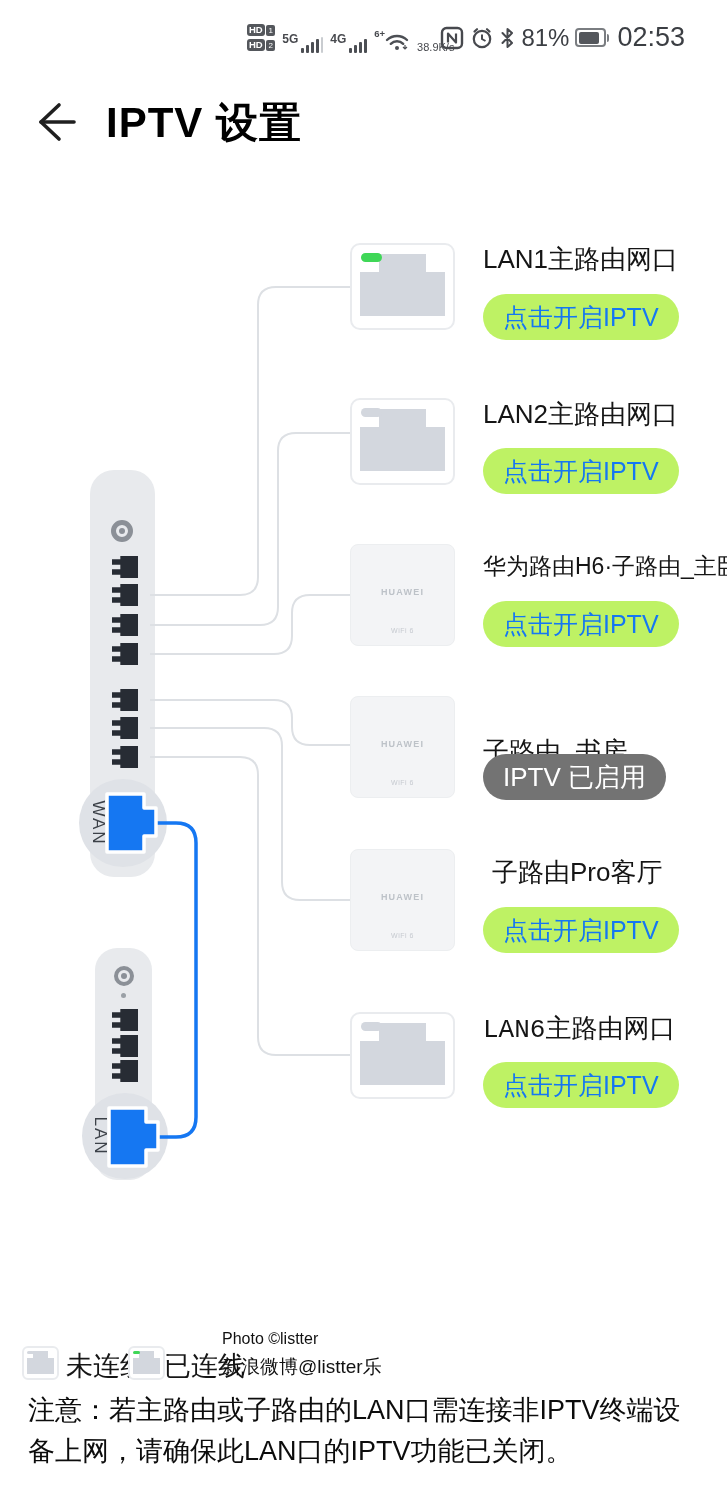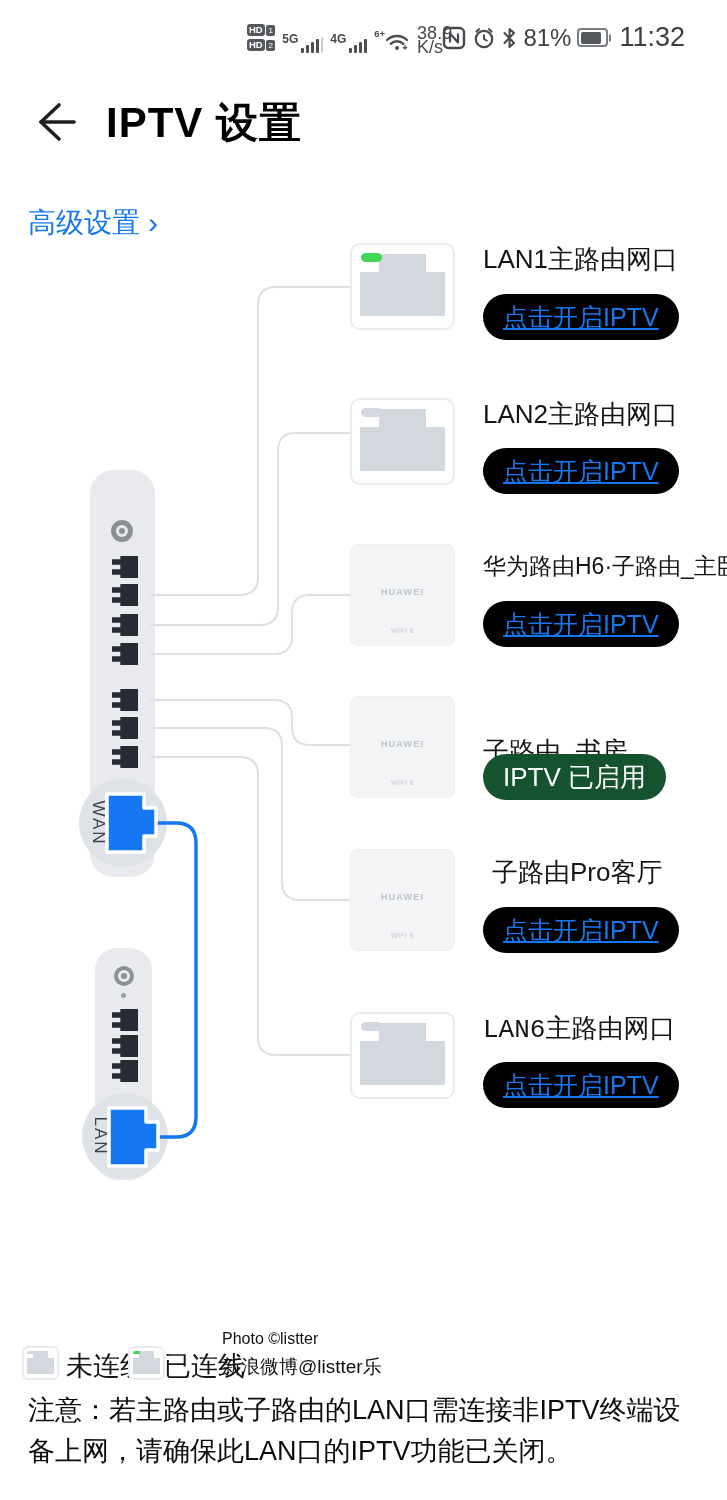--- a/index.html
+++ b/index.html
@@ -13,21 +13,21 @@
   .hd-badge{display:flex;align-items:center;}
   .hd-chip{background:#54575c;color:#fff;font-size:9.5px;font-weight:bold;border-radius:3px;padding:1px 2px;line-height:10px;}
   .hd-num{background:#54575c;color:#fff;font-size:8px;border-radius:2px;width:9px;height:11px;line-height:11px;text-align:center;margin-left:1.5px;}
   .sig-group{display:flex;align-items:flex-end;}
   .sig-label{font-size:12px;font-weight:bold;margin-right:3px;margin-bottom:7px;}
   .bars{display:flex;align-items:flex-end;gap:2px;}
   .bar{width:3px;background:#4c4f54;border-radius:1px;}
   .bar.faint{background:#c9ccd0;}
   .wifi-wrap{display:flex;align-items:flex-start;margin-bottom:1px;}
   .wifi-gen{font-size:9.5px;font-weight:bold;margin-top:-2px;margin-right:-1px;}
-  .speed{display:flex;flex-direction:column;line-height:14px;font-size:18px;margin-bottom:-1px;}
+  .speed{display:flex;flex-direction:row;line-height:14px;font-size:11px;margin-bottom:-1px;}
   .sb-right{position:absolute;right:42px;top:4px;display:flex;align-items:center;gap:6px;}
   .pct{font-size:24px;color:#3b3e43;}
   .battery{position:relative;width:34px;height:18px;display:flex;align-items:center;}
   .batt-body{width:28px;height:15px;border:2px solid #7a7d81;border-radius:4px;position:relative;}
   .batt-fill{position:absolute;left:1.5px;top:1.5px;bottom:1.5px;width:20px;background:#54575c;border-radius:2px;}
   .batt-tip{width:3px;height:8px;background:#7a7d81;border-radius:0 2px 2px 0;margin-left:1px;}
   .clock-time{font-size:27px;color:#3b3e43;margin-left:2px;}
 
   
   .page-title{position:absolute;left:106px;top:95px;font-size:42px;font-weight:bold;color:#000;letter-spacing:1px;}
@@ -62,22 +62,22 @@
   .eth-led{position:absolute;left:9%;top:10%;width:21%;height:11%;border-radius:99px;}
   .led-green{background:#3fd757;}
   .led-gray{background:#d3d7de;}
   .hw-icon{position:absolute;width:105px;height:102px;background:#f3f4f6;border:1px solid #eceef0;border-radius:8px;box-sizing:border-box;}
   .hw-brand{position:absolute;top:42%;left:0;width:100%;text-align:center;font-size:9px;font-weight:600;letter-spacing:1.2px;color:#bdc2c8;}
   .hw-wifi6{position:absolute;bottom:11%;left:0;width:100%;text-align:center;font-size:7px;letter-spacing:.5px;color:#c6cad0;}
   .dev-label{position:absolute;left:483px;font-size:26px;color:#151515;white-space:nowrap;}
   .dev-label.small{font-size:23px;}
   .pill{position:absolute;left:483px;height:46px;display:inline-flex;align-items:center;padding:0 20px;
     border-radius:23px;font-size:25px;cursor:pointer;white-space:nowrap;}
-  .pill-gray{background:#000000;color:#1577f2;text-decoration:underline;}
-  .pill-blue{background:#14532d;color:#fff;font-size:26px;}
+  .pill-gray{background:#bef264;color:#1577f2;}
+  .pill-blue{background:#737373;color:#fff;font-size:26px;}
 
   
   .eth-icon.mini{width:37px;height:34px;border-radius:6px;border-width:2px;}
   .legend-text{position:absolute;font-size:27px;color:#161616;}
   .wm{position:absolute;left:222px;color:#111;}
   .wm-l1{top:1330px;font-size:16px;font-weight:500;}
   .wm-l2{top:1354px;font-size:19px;}
   .note{position:absolute;left:28px;top:1390px;width:676px;font-size:27px;line-height:41px;color:#0c0c0c;}
 </style>
 </head>
@@ -144,35 +144,31 @@
       <svg width="15" height="22" viewBox="0 0 15 22">
         <path d="M2.5,6 L12,16 L7.5,20 V2 L12,6 L2.5,16" fill="none" stroke="#47494e" stroke-width="2" stroke-linejoin="round" stroke-linecap="round"></path>
       </svg>
       <span class="pct">81%</span>
       <div class="battery">
         <div class="batt-body">
             <div class="batt-fill"></div>
           </div>
         <div class="batt-tip"></div>
       </div>
-      <span class="clock-time">11:32</span>
+      <span class="clock-time">02:53</span>
     </div>
   </div>
 
   <div class="back-btn">
     <svg width="44" height="42" viewBox="0 0 44 42">
       <path d="M26,4 L8,21 L26,38" fill="none" stroke="#1f1f1f" stroke-width="3.6" stroke-linecap="round" stroke-linejoin="round"></path>
       <path d="M8,21 H41" fill="none" stroke="#1f1f1f" stroke-width="3.6" stroke-linecap="round"></path>
     </svg>
   </div>
   <div class="page-title">IPTV 设置</div>
-  <div class="advanced-link">
-    <span>高级设置</span>
-    <span class="advanced-chevron">›</span>
-  </div>
 
   <div class="dev-bar bar-router"></div>
   <div class="dev-bar bar-modem"></div>
   <div class="big-circle circ-wan"></div>
   <div class="big-circle circ-lan"></div>
 
   <svg class="wires" width="727" height="1500" viewBox="0 0 727 1500">
     <g fill="none" stroke="#dde0e4" stroke-width="2">
       <path d="M150,595 H240 Q258,595 258,577 V305 Q258,287 276,287 H350"></path>
       <path d="M150,625 H260 Q278,625 278,607 V451 Q278,433 296,433 H350"></path>

